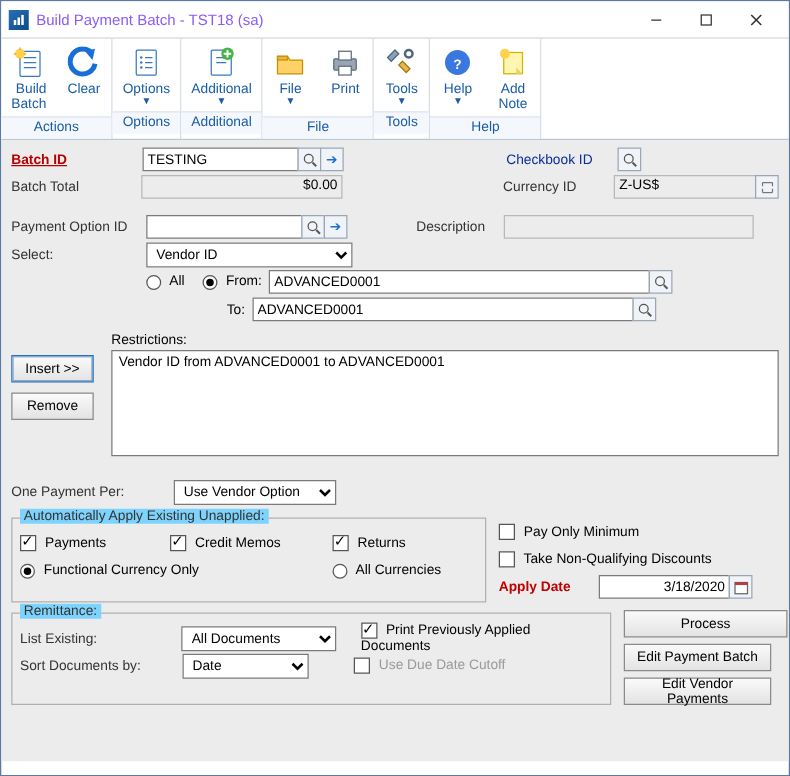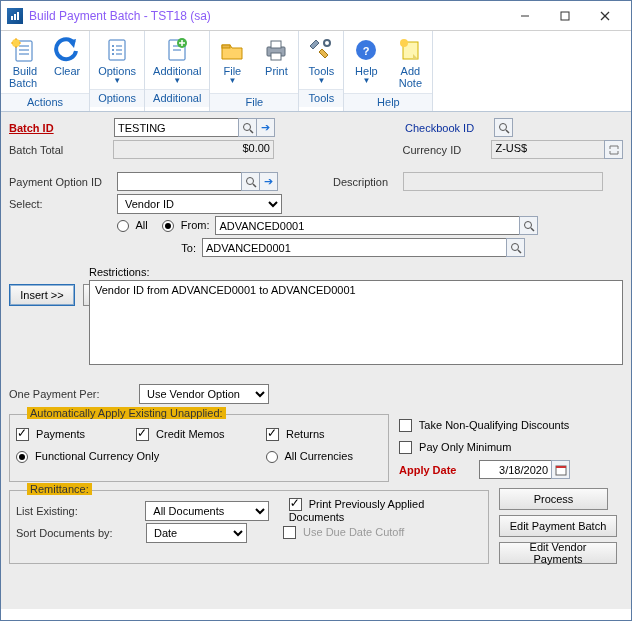--- a/index.html
+++ b/index.html
@@ -25,21 +25,21 @@
 .form-body { padding: 6px 8px; background: #ececec; height: calc(100% - 30px - 92px); }
 .row { display:flex; align-items:center; margin-bottom: 3px; height: 19px; }
 label.fld { width: 105px; color:#333; }
 label.fld.link { color:#0a2f9e; cursor:pointer; }
 label.fld.req  { color:#b80000; font-weight:bold; text-decoration: underline; }
 .input { background:#fff; border:1px solid #7a7a7a; height:19px; padding:1px 3px; }
 .input.ro { background:#ececec; border:1px solid #b8b8b8; }
 .icon-btn { width:19px; height:19px; border:1px solid #9aa6b8; background:#f0f3f7; display:flex; align-items:center; justify-content:center; margin-left:-1px; }
 .select { background:#fff; border:1px solid #7a7a7a; height:20px; padding:1px 3px; }
 .group-box { border:1px solid #b0b0b0; padding:4px 6px 6px 6px; margin-top:2px; position:relative; }
-.group-box > .legend { position:absolute; top:-8px; left:17px; background:#eab308; padding:0 3px; color:#333; }
+.group-box > .legend { position:absolute; top:-8px; left:6px; background:#7dd3fc; padding:0 3px; color:#333; }
 .btn { background:linear-gradient(#fafafa,#e3e3e3); border:1px solid #8a8a8a; height:22px; min-width:66px; padding:0 8px; display:inline-flex; align-items:center; justify-content:center; }
 .btn.focus { border:1px solid #2a6fb5; box-shadow:0 0 0 1px rgba(42,111,181,.5) inset; }
 .chk { appearance:none; width:13px; height:13px; border:1px solid #555; background:#fff; display:inline-block; vertical-align:middle; margin-right:4px; position:relative; }
 .chk:checked::after { content:"✓"; position:absolute; top:-3px; left:0; font-size:12px; color:#000; }
 .rdo { appearance:none; width:12px; height:12px; border:1px solid #555; border-radius:50%; background:#fff; display:inline-block; vertical-align:middle; margin-right:4px; position:relative; }
 .rdo:checked::after { content:""; position:absolute; top:2px; left:2px; width:6px; height:6px; border-radius:50%; background:#000; }
 .restrict-box { background:#fff; border:1px solid #7a7a7a; height:85px; padding:3px 5px; overflow:auto; }
 .apply-date-lbl { color:#c00000; font-weight:bold; }
 svg { display:block; }
 </style>
@@ -301,21 +301,21 @@
         <svg width="12" height="12">
           <circle cx="5" cy="5" r="3.5" fill="none" stroke="#555"></circle>
           <line x1="8" y1="8" x2="11" y2="11" stroke="#555" stroke-width="1.5"></line>
         </svg>
       </div>
   </div>
 
   <div style="height:6px"></div>
 
   <div class="row" style="height:auto; align-items:flex-start;">
-    <div style="width:80px; display:flex; flex-direction:row; gap:8px; padding-top:18px;">
+    <div style="width:80px; display:flex; flex-direction:column; gap:8px; padding-top:18px;">
       <button class="btn focus" style="width:66px">Insert &gt;&gt;</button>
       <button class="btn" style="width:66px">Remove</button>
     </div>
     <div style="flex:1">
       <div style="margin-bottom:2px">Restrictions:</div>
       <div class="restrict-box">
         <div>Vendor ID from ADVANCED0001 to ADVANCED0001</div>
       </div>
     </div>
   </div>
@@ -338,28 +338,28 @@
         <label><input type="checkbox" class="chk" checked="" style=""> <span>Returns</span></label>
       </div>
       <div class="row">
         <label style="width:180px"><input type="radio" class="rdo" name="cur" checked="" style=""> <span>Functional Currency Only</span></label>
         <div style="width:70px"></div>
         <label><input type="radio" class="rdo" name="cur" style=""> <span>All Currencies</span></label>
       </div>
     </div>
     <div style="flex:1; padding-top:4px;">
       <div class="row">
+          <label><input type="checkbox" class="chk" style=""> <span>Pay Only Minimum</span></label>
+        </div>
+      <div class="row">
           <label><input type="checkbox" class="chk" style=""> <span>Take Non-Qualifying Discounts</span></label>
         </div>
       <div class="row">
-          <label><input type="checkbox" class="chk" style=""> <span>Pay Only Minimum</span></label>
-        </div>
-      <div class="row">
         <label class="apply-date-lbl" style="width:80px">Apply Date</label>
-        <input class="input" style="width: 73px; text-align: right;" value="3/18/2020">
+        <input class="input" style="width: 105px; text-align: right;" value="3/18/2020">
         <div class="icon-btn">
             <svg width="12" height="12">
               <rect x="1" y="2" width="10" height="9" fill="#fff" stroke="#666"></rect>
               <rect x="1" y="2" width="10" height="2" fill="#c33"></rect>
               <line x1="4" y1="6" x2="4" y2="6" stroke="#666"></line>
               <line x1="7" y1="6" x2="7" y2="6" stroke="#666"></line>
             </svg>
           </div>
       </div>
     </div>
@@ -377,19 +377,19 @@
         <label><input type="checkbox" class="chk" checked="" style=""> <span>Print Previously Applied Documents</span></label>
       </div>
       <div class="row">
         <label class="fld" style="width:130px">Sort Documents by:</label>
         <select class="select" style="width:101px"><option>Date</option></select>
         <div style="width:36px"></div>
         <label style="color:#9a9a9a"><input type="checkbox" class="chk" disabled="" style=""> <span>Use Due Date Cutoff</span></label>
       </div>
     </div>
     <div style="flex:1; display:flex; flex-direction:column; gap:5px; padding-top:0;">
-      <button class="btn" style="width:109px">Process</button>
+      <button class="btn" style="width:131px">Process</button>
       <button class="btn" style="width:118px">Edit Payment Batch</button>
       <button class="btn" style="width:118px">Edit Vendor Payments</button>
     </div>
   </div>
 
 </div>
 
 </body></html>

